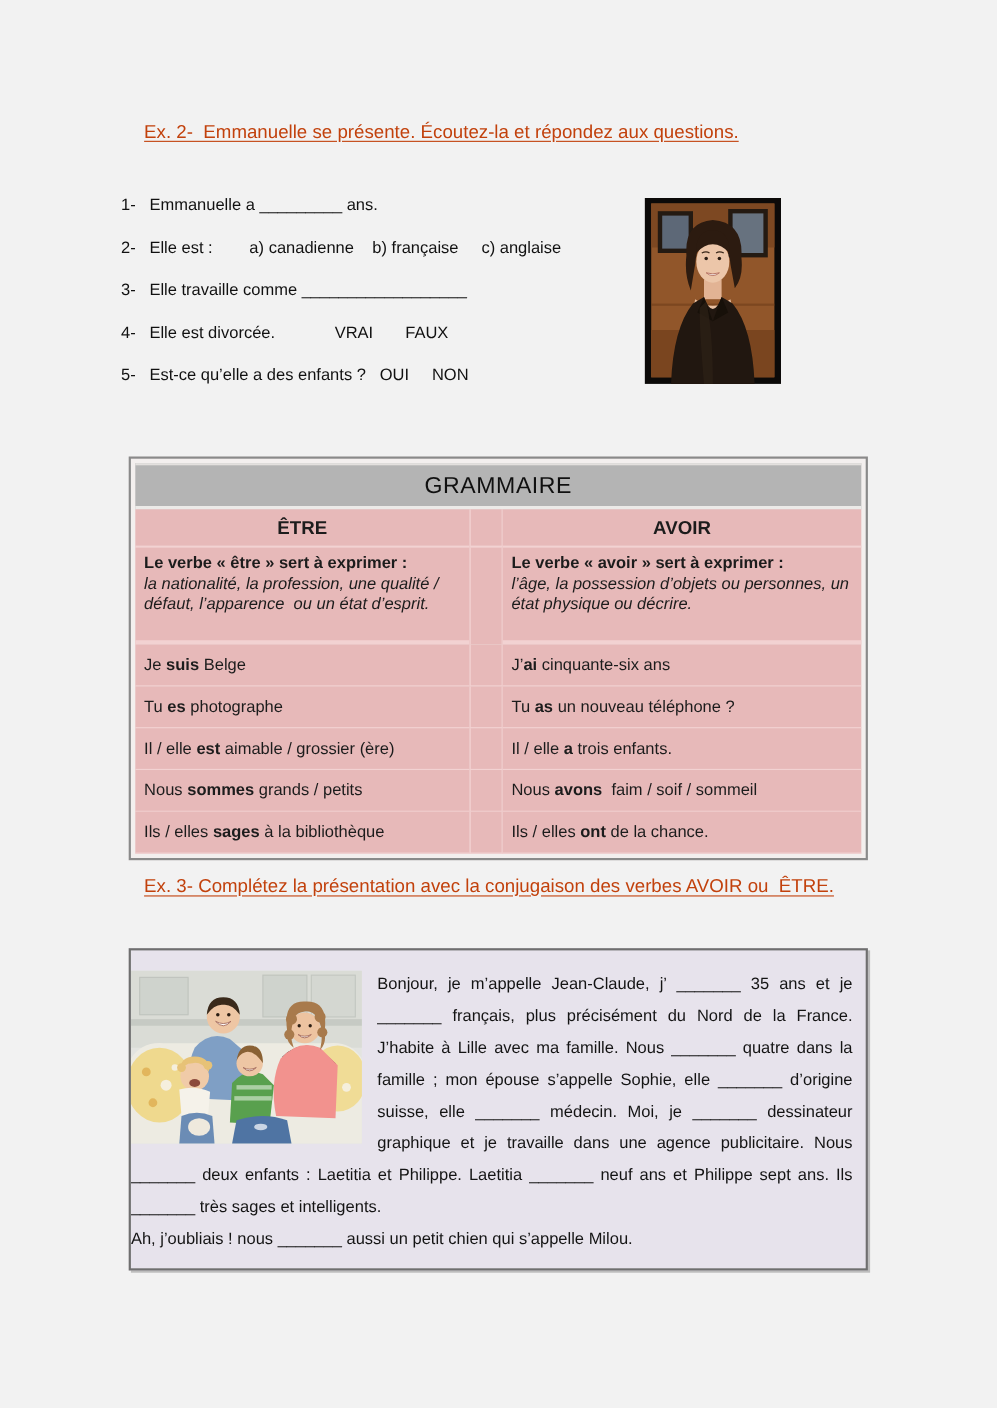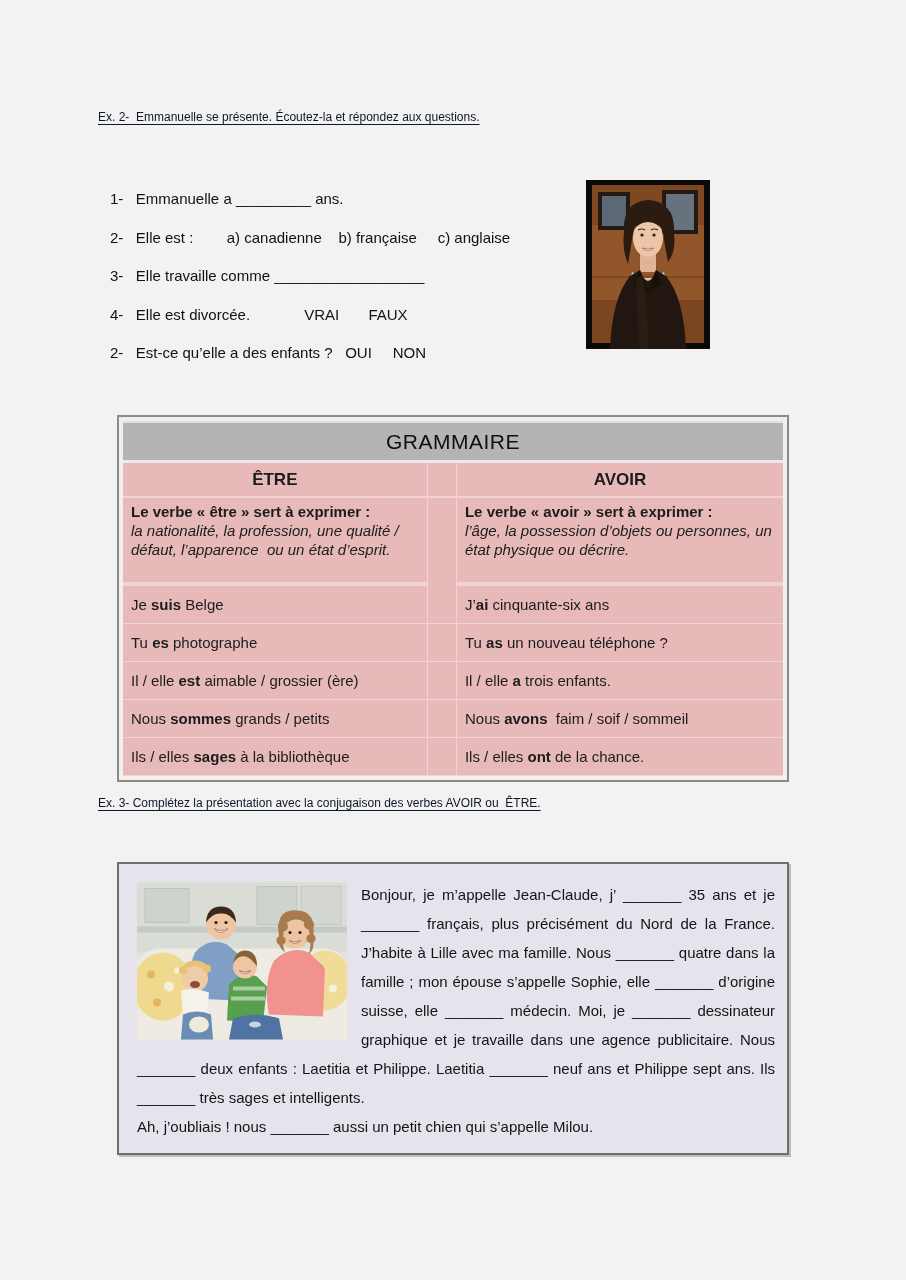--- a/index.html
+++ b/index.html
@@ -15,30 +15,30 @@
   html,body{background:var(--page-bg);}
   body{
     font-family:"Liberation Sans", sans-serif;
     color:var(--ink);
     width:906px;height:1280px;
     position:relative;overflow:hidden;
   }
   #page{position:absolute;inset:0;background:var(--page-bg);}
 
   .heading{
-    position:absolute;left:98px;width:690px;
-    font-size:12px;font-weight:400;color:#0f172a;
+    position:absolute;left:131px;width:690px;
+    font-size:17px;font-weight:400;color:#c2410c;
     text-decoration:underline;text-underline-offset:3px;
     white-space:pre;
   }
   #ex2-title{top:110px;}
   #ex3-title{top:796px;}
 
   #questions{
-    position:absolute;left:110px;top:180px;width:480px;
+    position:absolute;left:110px;top:168px;width:480px;
     font-size:15px;line-height:38.5px;color:#111;
   }
   .q-line{white-space:pre;}
 
   
   #portrait{
     position:absolute;left:586px;top:180px;width:124px;height:169px;
     display:block;
   }
 
@@ -83,21 +83,21 @@
   col.c-left{width:46%;}
   col.c-mid{width:4.6%;}
   col.c-right{width:49.4%;}
 
   
   #ex3-box{
     position:absolute;left:117px;top:862px;width:672px;height:293px;
     background:var(--lavender);
     border:2px solid #6f6f6f;
     box-shadow:2px 2px 0 #bdbdbd;
-    padding:16px 12px 10px 18px;
+    padding:16px 12px 10px 0;
     overflow:hidden;
   }
   #family-photo{
     float:left;width:210px;height:158px;
     margin:2px 14px 0 0;display:block;
   }
   .fill-par{
     font-size:15px;line-height:29px;text-align:justify;
     white-space:pre-wrap;color:#141414;
   }
@@ -108,21 +108,21 @@
 
 <div id="page">
 
   <div id="ex2-title" class="heading">Ex. 2-  Emmanuelle se présente. Écoutez-la et répondez aux questions.</div>
 
   <div id="questions">
     <div class="q-line">1-   Emmanuelle a _________ ans.</div>
     <div class="q-line">2-   Elle est :        a) canadienne    b) française     c) anglaise</div>
     <div class="q-line">3-   Elle travaille comme __________________</div>
     <div class="q-line">4-   Elle est divorcée.             VRAI       FAUX</div>
-    <div class="q-line">2-   Est-ce qu’elle a des enfants ?   OUI     NON</div>
+    <div class="q-line">5-   Est-ce qu’elle a des enfants ?   OUI     NON</div>
   </div>
 
   <svg id="portrait" viewBox="0 0 124 169" aria-hidden="true">
     <rect x="0" y="0" width="124" height="169" fill="#0c0a09"></rect>
     <rect x="6" y="5" width="112" height="158" fill="#91562a"></rect>
     <rect x="6" y="5" width="112" height="40" fill="#7d4822"></rect>
     <rect x="6" y="120" width="112" height="43" fill="#7a451f"></rect>
 
     <rect x="12" y="12" width="32" height="38" fill="#241a12"></rect>
     <rect x="16" y="16" width="24" height="30" fill="#5d6877"></rect>

